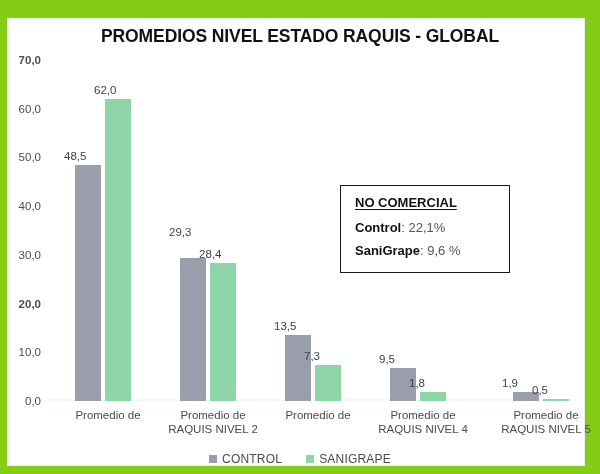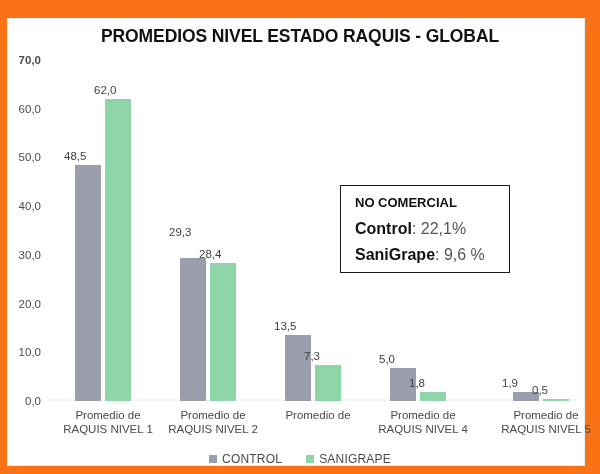--- a/index.html
+++ b/index.html
@@ -7,21 +7,21 @@
     padding: 0;
     background: #ffffff;
   }
   body {
     font-family: "Liberation Sans", sans-serif;
   }
   #screenshot {
     position: relative;
     width: 600px;
     height: 474px;
-    background: #f97316;
+    background: #84cc16;
     overflow: hidden;
   }
   
   .chart-frame {
     position: absolute;
     left: 7px;
     top: 18px;
     width: 578px;
     height: 448px;
     border: 1px solid #eceff1;
@@ -137,26 +137,27 @@
     height: 88px;
     border: 1.5px solid #1a1a1a;
     background: #ffffff;
     box-sizing: border-box;
     padding: 9px 0 0 14px;
   }
   .callout-title {
     font-size: 13px;
     font-weight: bold;
     color: #111111;
+    text-decoration: underline;
     text-underline-offset: 2px;
     margin-bottom: 10px;
     white-space: nowrap;
   }
   .callout-row {
-    font-size: 16px;
+    font-size: 13px;
     color: #555555;
     margin-bottom: 8px;
     white-space: nowrap;
   }
   .callout-row b { color: #111111; }
 </style>
 </head>
 <body>
 
 <div id="screenshot">
@@ -165,31 +166,30 @@
 
   <div class="chart-title">PROMEDIOS NIVEL ESTADO RAQUIS - GLOBAL</div>
 
   <div class="plot" id="plot">
     <div class="baseline"></div>
   <div class="ytick" style="top: 0px; font-weight: bold;">70,0</div>
       <div class="ytick" style="top: 48.7143px;">60,0</div>
       <div class="ytick" style="top: 97.4286px;">50,0</div>
       <div class="ytick" style="top: 146.143px;">40,0</div>
       <div class="ytick" style="top: 194.857px;">30,0</div>
-      <div class="ytick" style="top: 243.571px;">20,0</div>
+      <div class="ytick" style="top: 243.571px; font-weight: bold;">20,0</div>
       <div class="ytick" style="top: 292.286px;">10,0</div>
       <div class="ytick" style="top: 341px;">0,0</div>
       <div class="group" style="left: 18px;">
         <div class="bar control" style="height: 236.264px; background: rgb(154, 157, 171);"></div>
         <div class="dlabel control" style="bottom: 239.264px;">48,5</div>
         <div class="bar sani" style="height: 302.029px; background: rgb(142, 214, 168);"></div>
         <div class="dlabel sani" style="bottom: 305.029px;">62,0</div>
         <div class="catlabel">
           <span>Promedio de</span>
-          <span>RAQUIS NIVEL 1</span>
         </div>
       </div>
       <div class="group" style="left: 123px;">
         <div class="bar control" style="height: 142.733px; background: rgb(154, 157, 171);"></div>
         <div class="dlabel control" style="bottom: 163px;">29,3</div>
         <div class="bar sani" style="height: 138.349px; background: rgb(142, 214, 168);"></div>
         <div class="dlabel sani" style="bottom: 141.349px;">28,4</div>
         <div class="catlabel">
           <span>Promedio de</span>
           <span>RAQUIS NIVEL 2</span>
@@ -199,21 +199,21 @@
         <div class="bar control" style="height: 65.7643px; background: rgb(154, 157, 171);"></div>
         <div class="dlabel control" style="bottom: 68.7643px;">13,5</div>
         <div class="bar sani" style="height: 35.5614px; background: rgb(142, 214, 168);"></div>
         <div class="dlabel sani" style="bottom: 38.5614px;">7,3</div>
         <div class="catlabel">
           <span>Promedio de</span>
         </div>
       </div>
       <div class="group" style="left: 333px;">
         <div class="bar control" style="height: 32.6386px; background: rgb(154, 157, 171);"></div>
-        <div class="dlabel control" style="bottom: 35.6386px;">5,0</div>
+        <div class="dlabel control" style="bottom: 35.6386px;">9,5</div>
         <div class="bar sani" style="height: 8.76857px; background: rgb(142, 214, 168);"></div>
         <div class="dlabel sani" style="bottom: 11.7686px;">1,8</div>
         <div class="catlabel">
           <span>Promedio de</span>
           <span>RAQUIS NIVEL 4</span>
         </div>
       </div>
       <div class="group" style="left: 456px;">
         <div class="bar control" style="height: 9.25571px; background: rgb(154, 157, 171);"></div>
         <div class="dlabel control" style="bottom: 12.2557px;">1,9</div>

